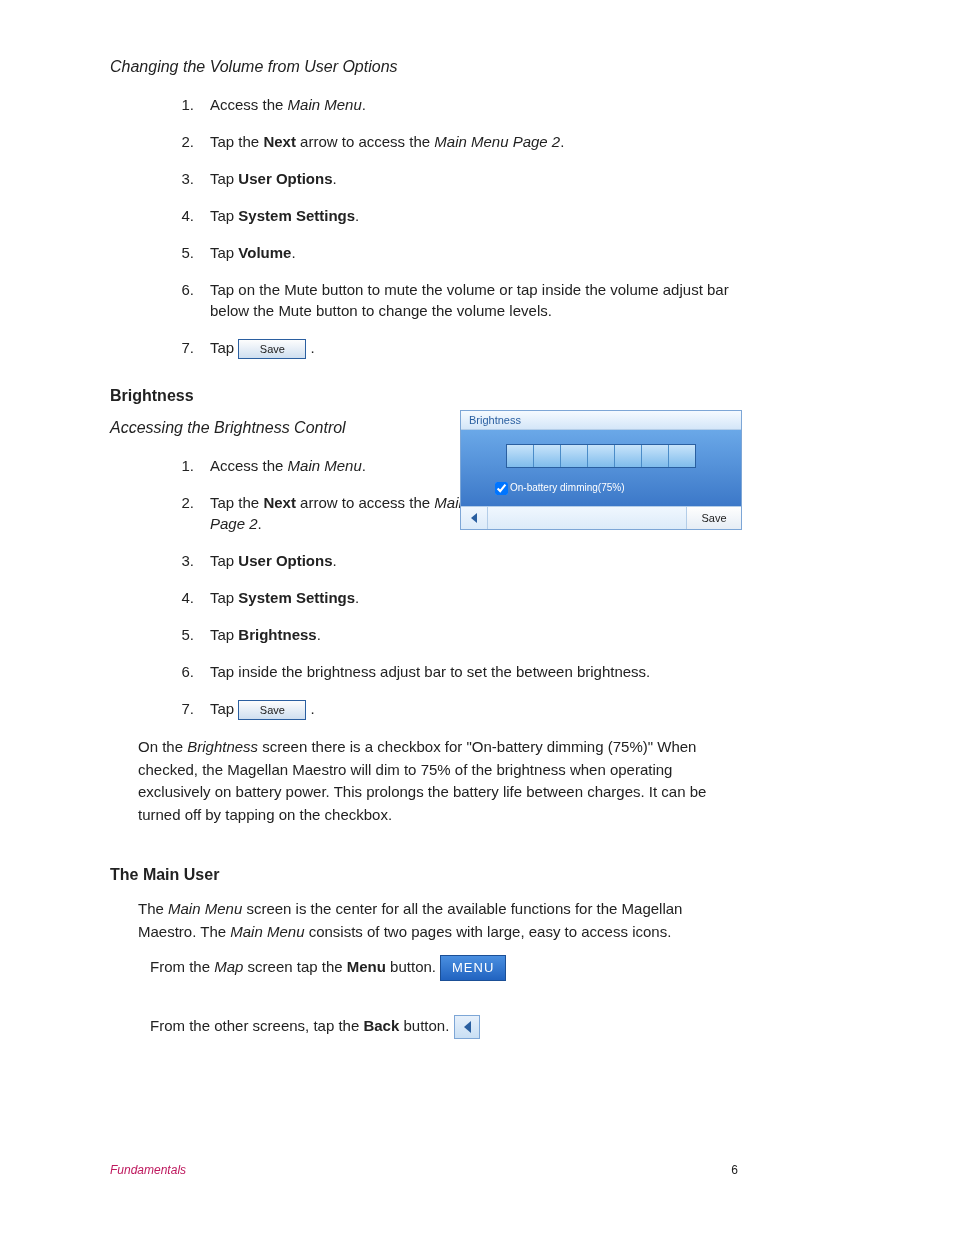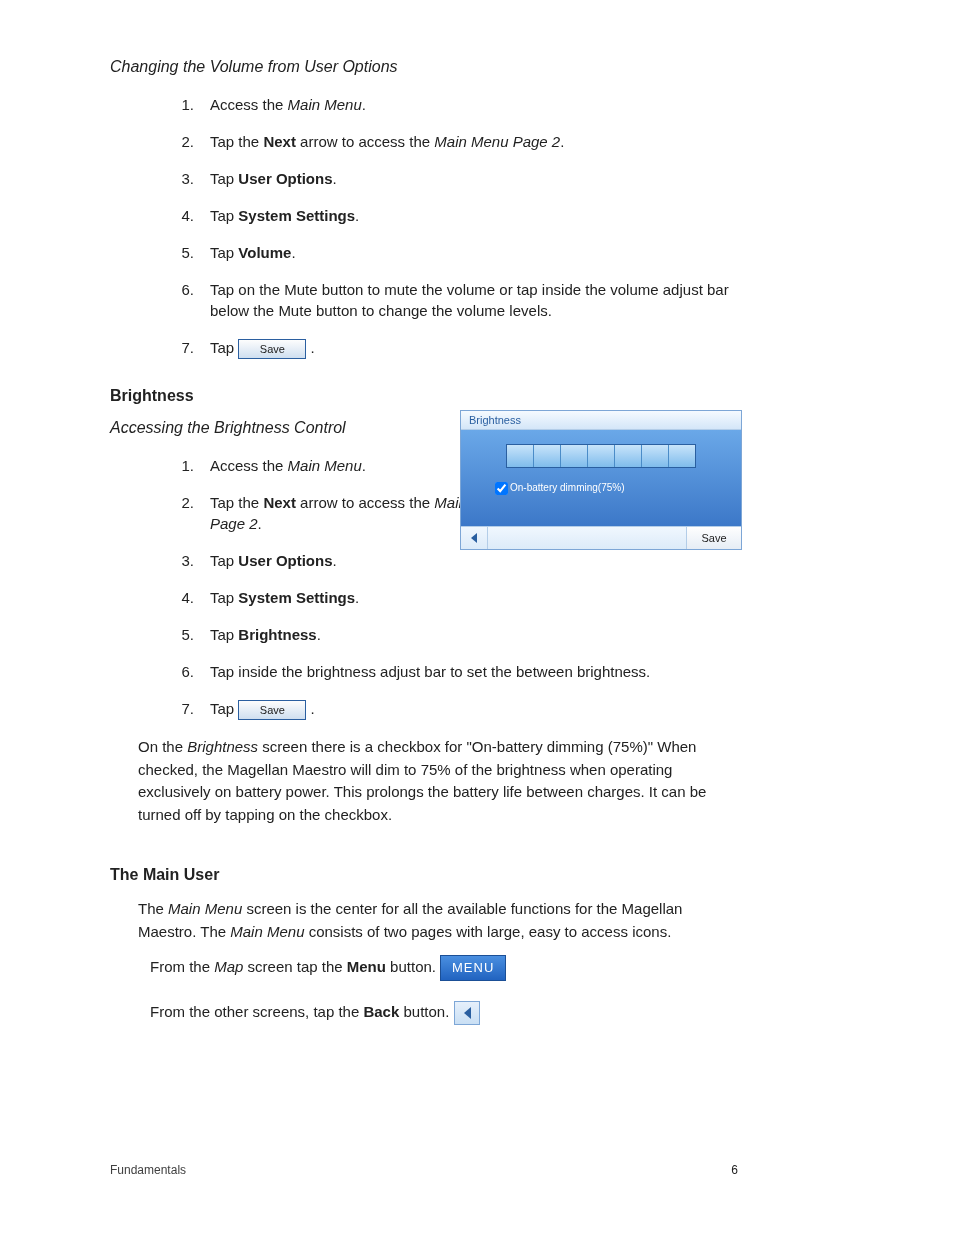--- a/index.html
+++ b/index.html
@@ -100,21 +100,21 @@
     background: #fff;
   }
   .bp-title {
     background: linear-gradient(#f5faff,#d4e6f8);
     color: #2a5fa0;
     padding: 3px 8px;
     border-bottom: 1px solid #b3cde8;
   }
   .bp-body {
     background: linear-gradient(#6aa8e8,#3c78c8);
-    padding: 14px 0 28px 0;
+    padding: 14px 0 8px 0;
     text-align: center;
   }
   .bp-slider {
     display: inline-flex;
     border: 1px solid #2a5fa0;
     background: linear-gradient(#d0e8fa,#a0cef0);
   }
   .bp-seg {
     width: 26px;
     height: 22px;
@@ -159,21 +159,21 @@
   .two-col .left { flex: 1; max-width: 430px;}
   .footer {
     position: absolute;
     bottom: 58px;
     left: 110px;
     right: 90px;
     display: flex;
     justify-content: space-between;
     font-size: 12px;
   }
-  .footer .f-left { color: #404040;}
+  .footer .f-left { font-style: italic; color: #be185d;}
   .footer .f-right { color: #222;}
   b { font-weight: bold; }
   i { font-style: italic; margin-top: 28px; }
   .nomrg-top { margin-top: 0;}
 </style>
 </head>
 <body>
 
 <div class="page">
 
@@ -242,21 +242,21 @@
   <div class="h-bold" style="margin-top:40px">The Main User</div>
   <div class="body-indent" style="margin-top:6px">
     <span>The </span><i>Main Menu</i><span> screen is the center for all the available functions for the Magellan Maestro.  The </span><i>Main Menu</i><span> consists of two pages with large, easy to access icons.</span>
   </div>
 
 
   <div class="body-indent2">
     <span>From the </span><i>Map</i><span> screen tap the </span><b>Menu</b><span> button. </span><span class="menu-btn">MENU</span>
   </div>
 
-  <div class="body-indent2" style="margin-top:20px">
+  <div class="body-indent2" style="margin-top:34px">
     <span>From the other screens, tap the </span><b>Back</b><span> button.  </span><span class="back-btn"><svg width="12" height="14">
           <polygon points="10,2 3,8 10,14" fill="#2a5fa0"></polygon>
         </svg></span>
   </div>
 
   <div class="footer">
     <span class="f-left">Fundamentals</span>
     <span class="f-right">6</span>
   </div>
 

